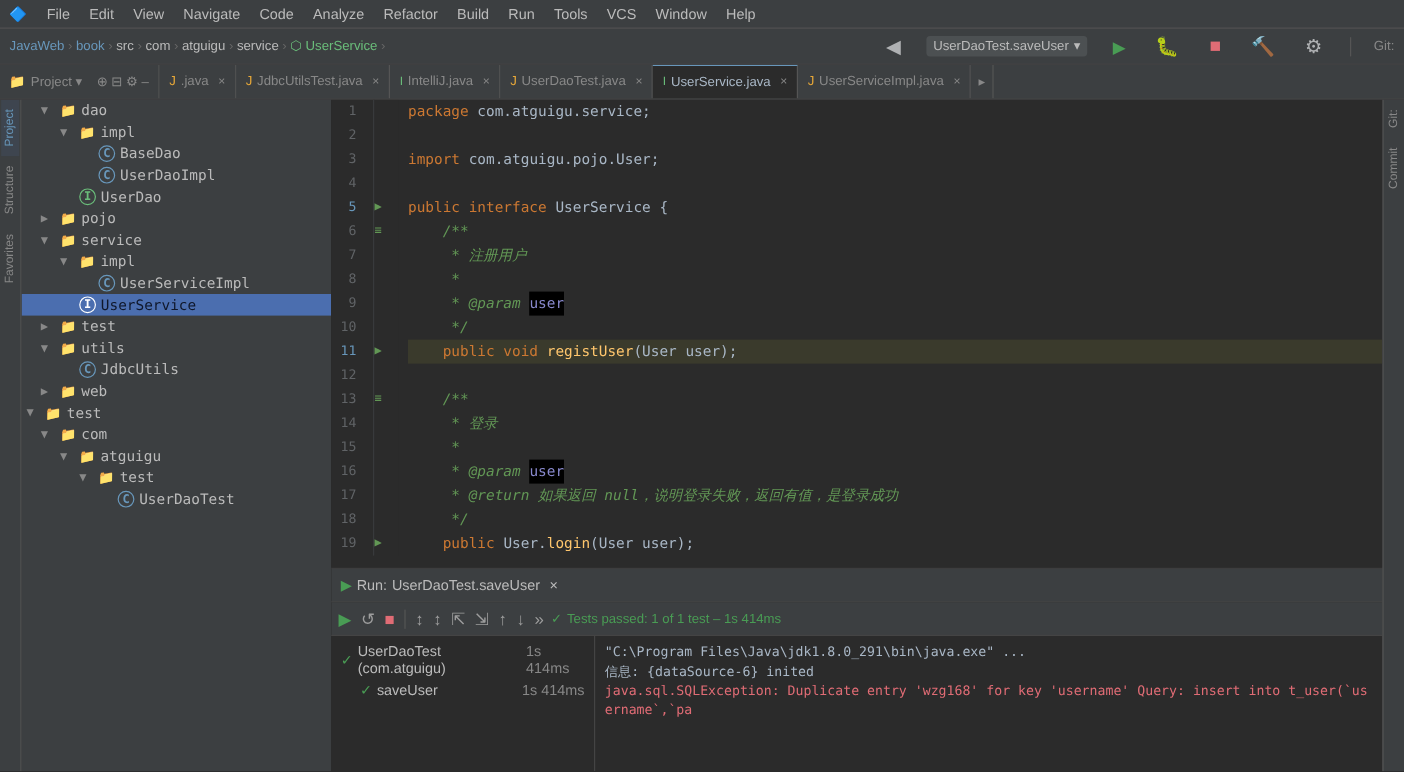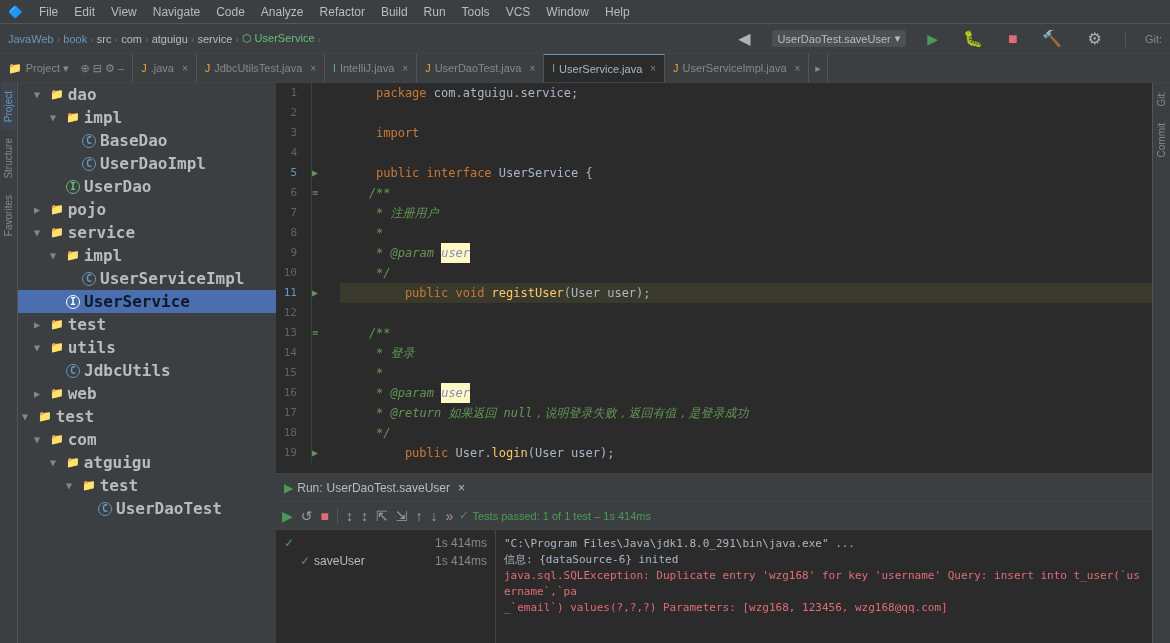--- a/index.html
+++ b/index.html
@@ -15,36 +15,36 @@
     .tree-item { display: flex; align-items: center; gap: 4px; padding: 2px 0; cursor: pointer; white-space: nowrap; }
     .tree-item.selected { background: #4b6eaf; }
     .tree-item.selected span { color: #fff; }
     .indent1 { padding-left: 16px; }
     .indent2 { padding-left: 32px; }
     .indent3 { padding-left: 48px; }
     .indent4 { padding-left: 64px; }
     .folder-icon { color: #c8a951; font-size: 11px; }
     .file-c { color: #6897bb; font-weight: bold; font-size: 10px; border: 1px solid #6897bb; border-radius: 50%; width: 14px; height: 14px; display: inline-flex; align-items: center; justify-content: center; flex-shrink: 0; }
     .file-i { color: #6abd7a; font-weight: bold; font-size: 10px; border: 1px solid #6abd7a; border-radius: 50%; width: 14px; height: 14px; display: inline-flex; align-items: center; justify-content: center; flex-shrink: 0; }
-    .tree-label { color: #bbbbbb; font-size: 16px; font-weight: bold; }
+    .tree-label { color: #bbbbbb; font-size: 12px; }
     .expand-arrow { color: #888; font-size: 10px; width: 12px; }
     
     
     #editor-container { flex: 1; display: flex; flex-direction: column; overflow: hidden; }
     #editor { flex: 1; overflow: auto; background: #2b2b2b; position: relative; }
     .code-area { display: flex; }
     .line-numbers { width: 36px; background: #2b2b2b; color: #606366; text-align: right; padding-right: 8px; padding-top: 0; font-size: 12px; line-height: 20px; user-select: none; border-right: 1px solid #3c3f41; }
     .line-number { height: 20px; display: flex; align-items: center; justify-content: flex-end; padding-right: 6px; font-size: 11px; }
     .code-content { flex: 1; padding-left: 8px; font-size: 12px; line-height: 20px; overflow-x: auto; }
     .code-line { height: 20px; display: flex; align-items: center; white-space: pre; }
     .code-line.highlighted { background: #3a3a2c; }
-    .kw { color: #cc7832; margin-left: 36px; }
+    .kw { color: #cc7832; }
     .cm { color: #629755; font-style: italic; }
     .param-tag { color: #629755; font-style: italic; }
-    .param-name { color: #8888cc; font-style: italic; background: #fef9c3; }
+    .param-name { color: #8888cc; background: #000000; }
     .ret { color: #629755; font-style: italic; }
     .cn { color: #a9b7c6; text-align: right; }
     .method { color: #ffc66d; }
     
     
     #bottom-panel { height: 170px; background: #2b2b2b; border-top: 1px solid #444; display: flex; flex-direction: column; }
     #run-tab-bar { background: #3c3f41; border-bottom: 1px solid #444; padding: 0 8px; display: flex; align-items: center; height: 28px; gap: 8px; }
     #run-tab-bar .run-label { color: #bbbbbb; font-size: 12px; font-family: sans-serif; display: flex; align-items: center; gap: 4px; }
     #run-controls { background: #3c3f41; border-bottom: 1px solid #444; display: flex; align-items: center; padding: 2px 4px; gap: 4px; height: 28px; }
     .run-btn { background: transparent; border: none; color: #9d9d9d; cursor: pointer; font-size: 14px; padding: 2px; }
@@ -328,21 +328,21 @@
             <div style="height:20px;"></div>
             <div style="height:20px;"></div>
             <div style="height:20px;"></div>
             <div style="height:20px;"></div>
             <div style="height:20px;"></div>
             <div style="height:20px;color:#629755;">▶</div>
           </div>
           <div class="code-content">
             <div class="code-line"><span class="kw">package </span><span class="cn">com.atguigu.service;</span></div>
             <div class="code-line"> </div>
-            <div class="code-line"><span class="kw">import </span></div>
+            <div class="code-line"><span class="kw">import </span><span class="cn">com.atguigu.pojo.User;</span></div>
             <div class="code-line"> </div>
             <div class="code-line"><span class="kw">public interface </span><span class="cn">UserService {</span></div>
             <div class="code-line"><span class="cm">    /**</span></div>
             <div class="code-line"><span class="cm">     * 注册用户</span></div>
             <div class="code-line"><span class="cm">     *</span></div>
             <div class="code-line"><span class="cm">     * </span><span class="param-tag">@param</span><span class="cm"> </span><span class="param-name">user</span></div>
             <div class="code-line"><span class="cm">     */</span></div>
             <div class="code-line highlighted"><span class="kw">    public void </span><span class="method">registUser</span><span class="cn">(User user);</span></div>
             <div class="code-line"> </div>
             <div class="code-line"><span class="cm">    /**</span></div>
@@ -382,33 +382,33 @@
           <span class="pass-badge">
             <span>✓</span>
             <span>Tests passed: 1 of 1 test – 1s 414ms</span>
           </span>
         </div>
 
         <div id="run-content">
           <div id="test-tree">
             <div class="test-item">
               <span class="pass-icon">✓</span>
+              <span>UserDaoTest (com.atguigu)</span>
               <span style="margin-left:auto;color:#888;">1s 414ms</span>
             </div>
             <div class="test-item" style="padding-left:24px;">
               <span class="pass-icon">✓</span>
               <span>saveUser</span>
               <span style="margin-left:auto;color:#888;">1s 414ms</span>
             </div>
           </div>
           <div id="console-output">
             <div class="console-line info">"C:\Program Files\Java\jdk1.8.0_291\bin\java.exe" ...</div>
             <div class="console-line info">信息: {dataSource-6} inited</div>
             <div class="console-line error">java.sql.SQLException: Duplicate entry 'wzg168' for key 'username' Query: insert into t_user(`username`,`pa</div>
-            <div class="console-line error">_`email`) values(?,?,?) Parameters: [wzg168, 123456, wzg168@qq.com]</div>
           </div>
         </div>
       </div>
     </div>
 
     <div id="right-gutter" style="width:18px;background:#3c3f41;border-left:1px solid #555;display:flex;flex-direction:column;align-items:center;">
       <div class="vertical-label" style="font-size:10px;padding:8px 2px;">Git:</div>
       <div class="vertical-label" style="font-size:10px;padding:8px 2px;">Commit</div>
     </div>
   </div>

